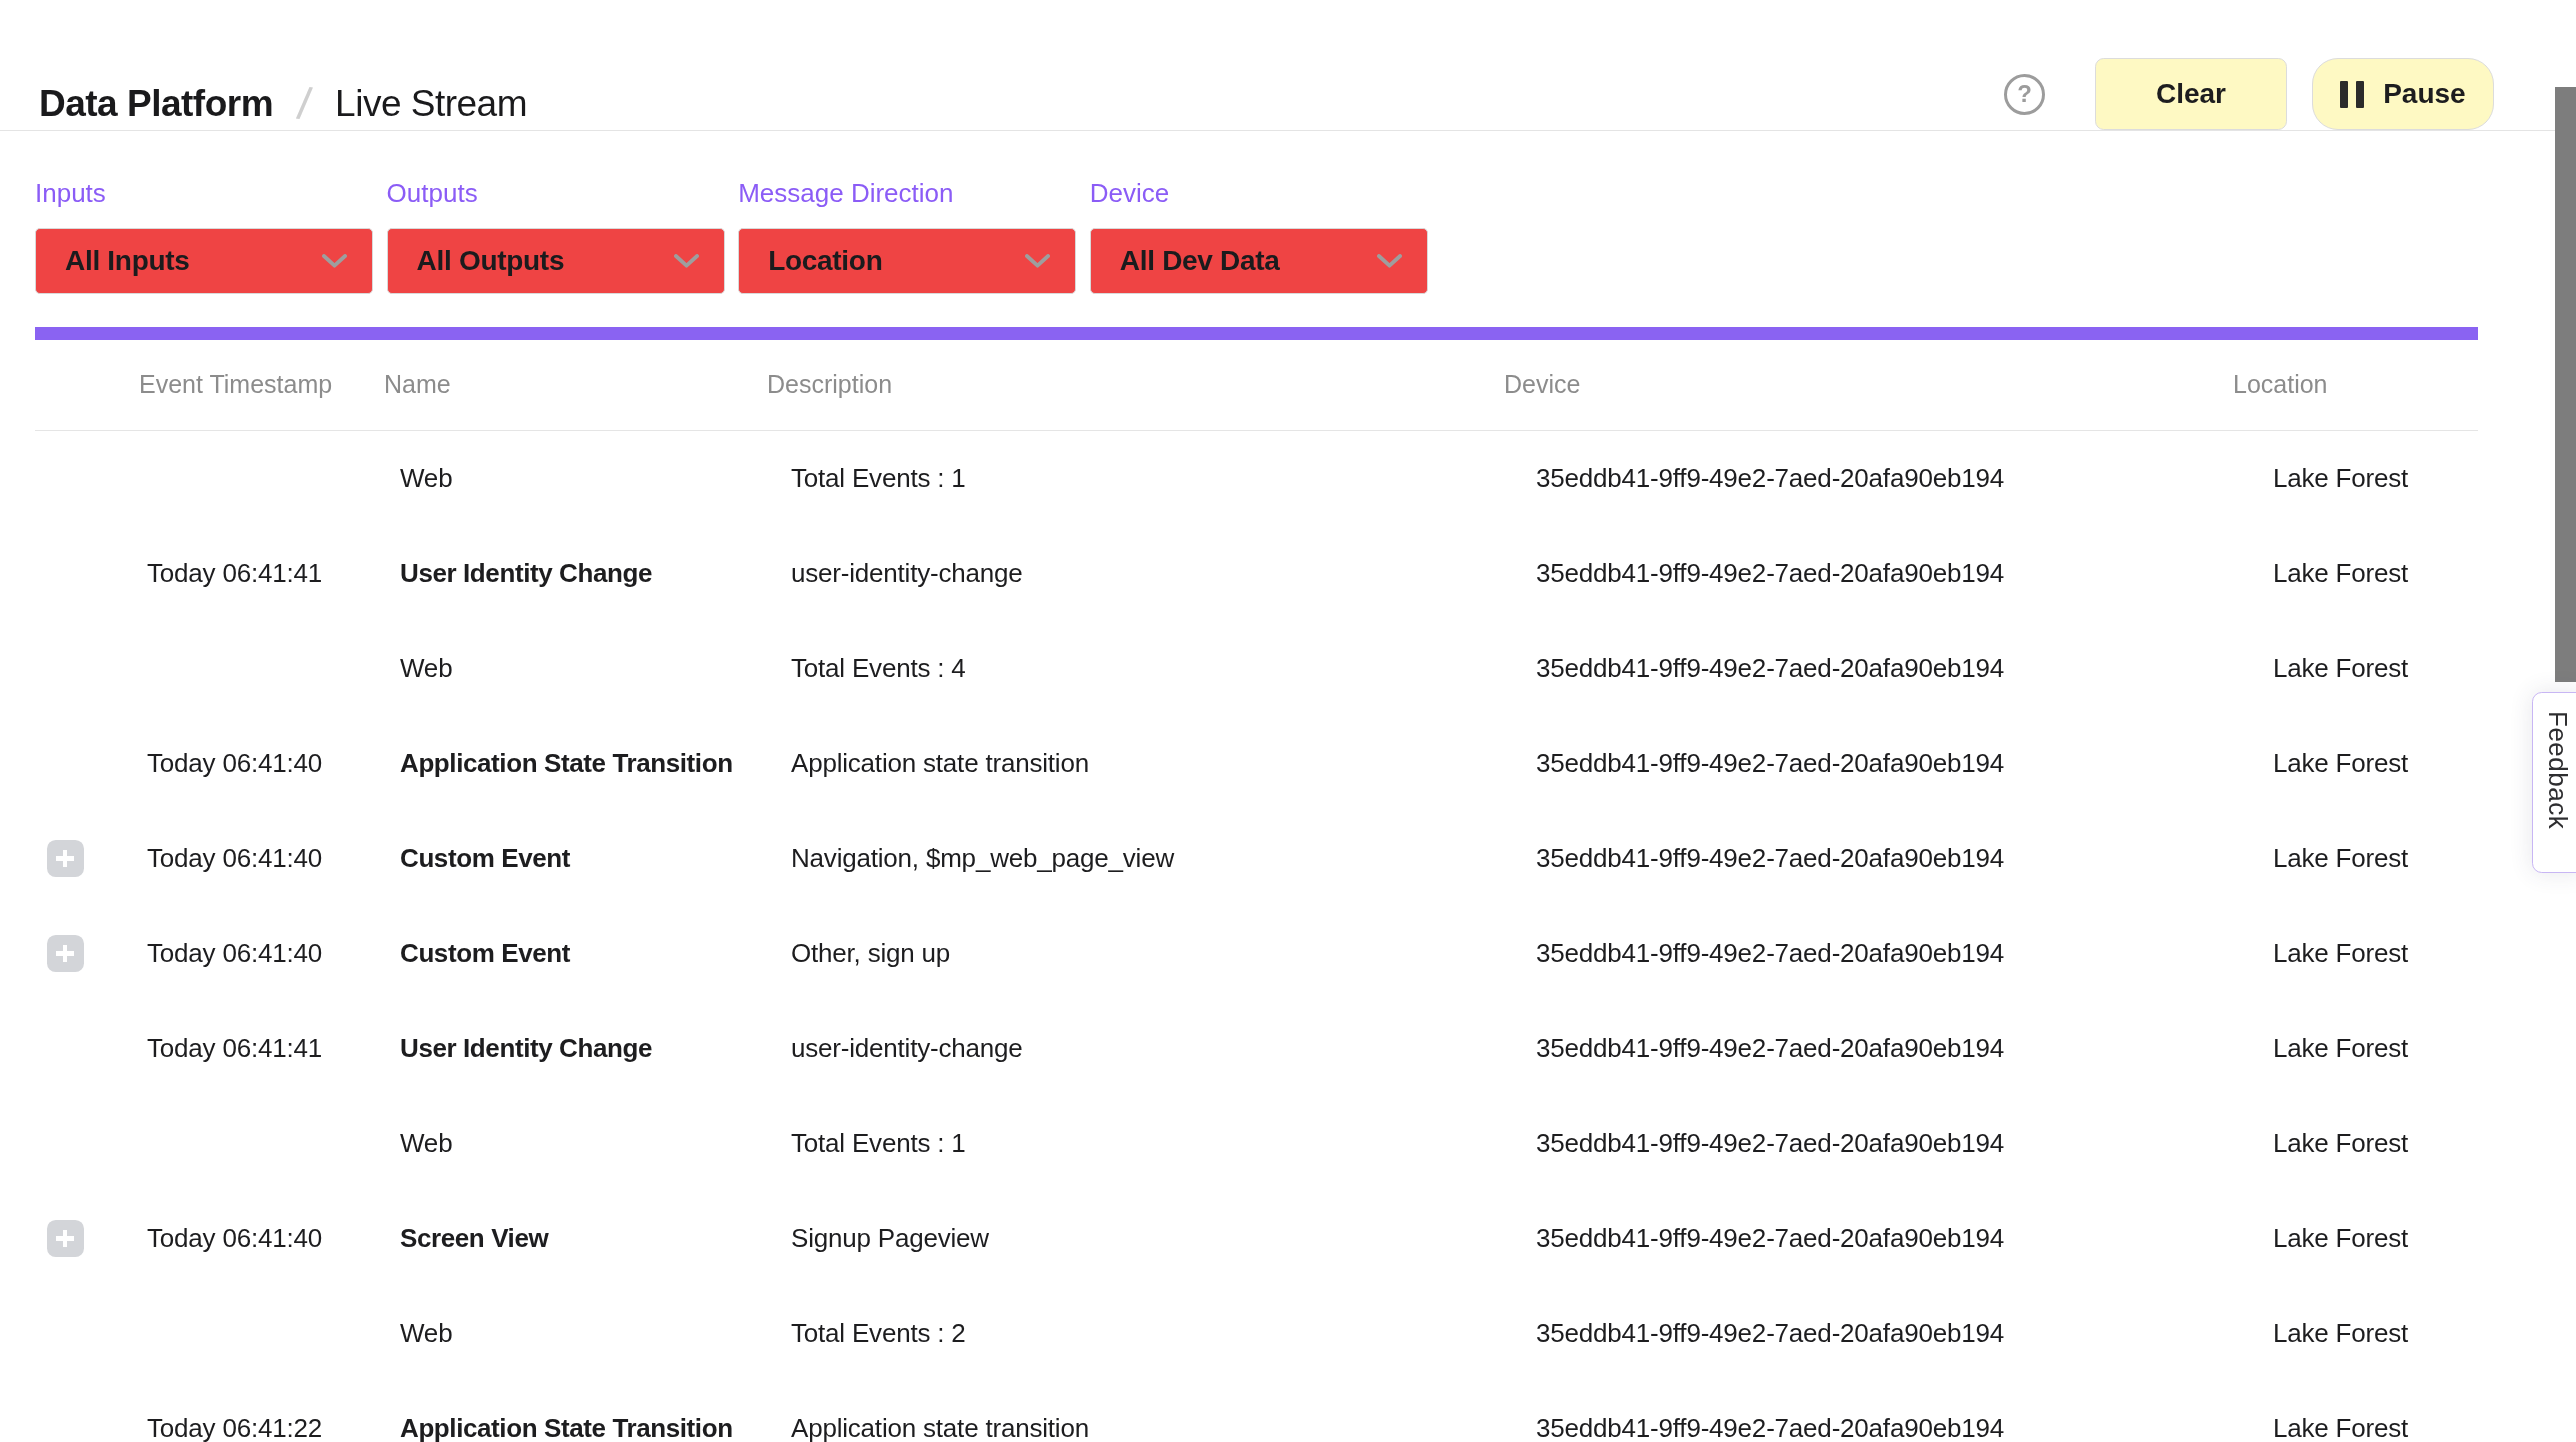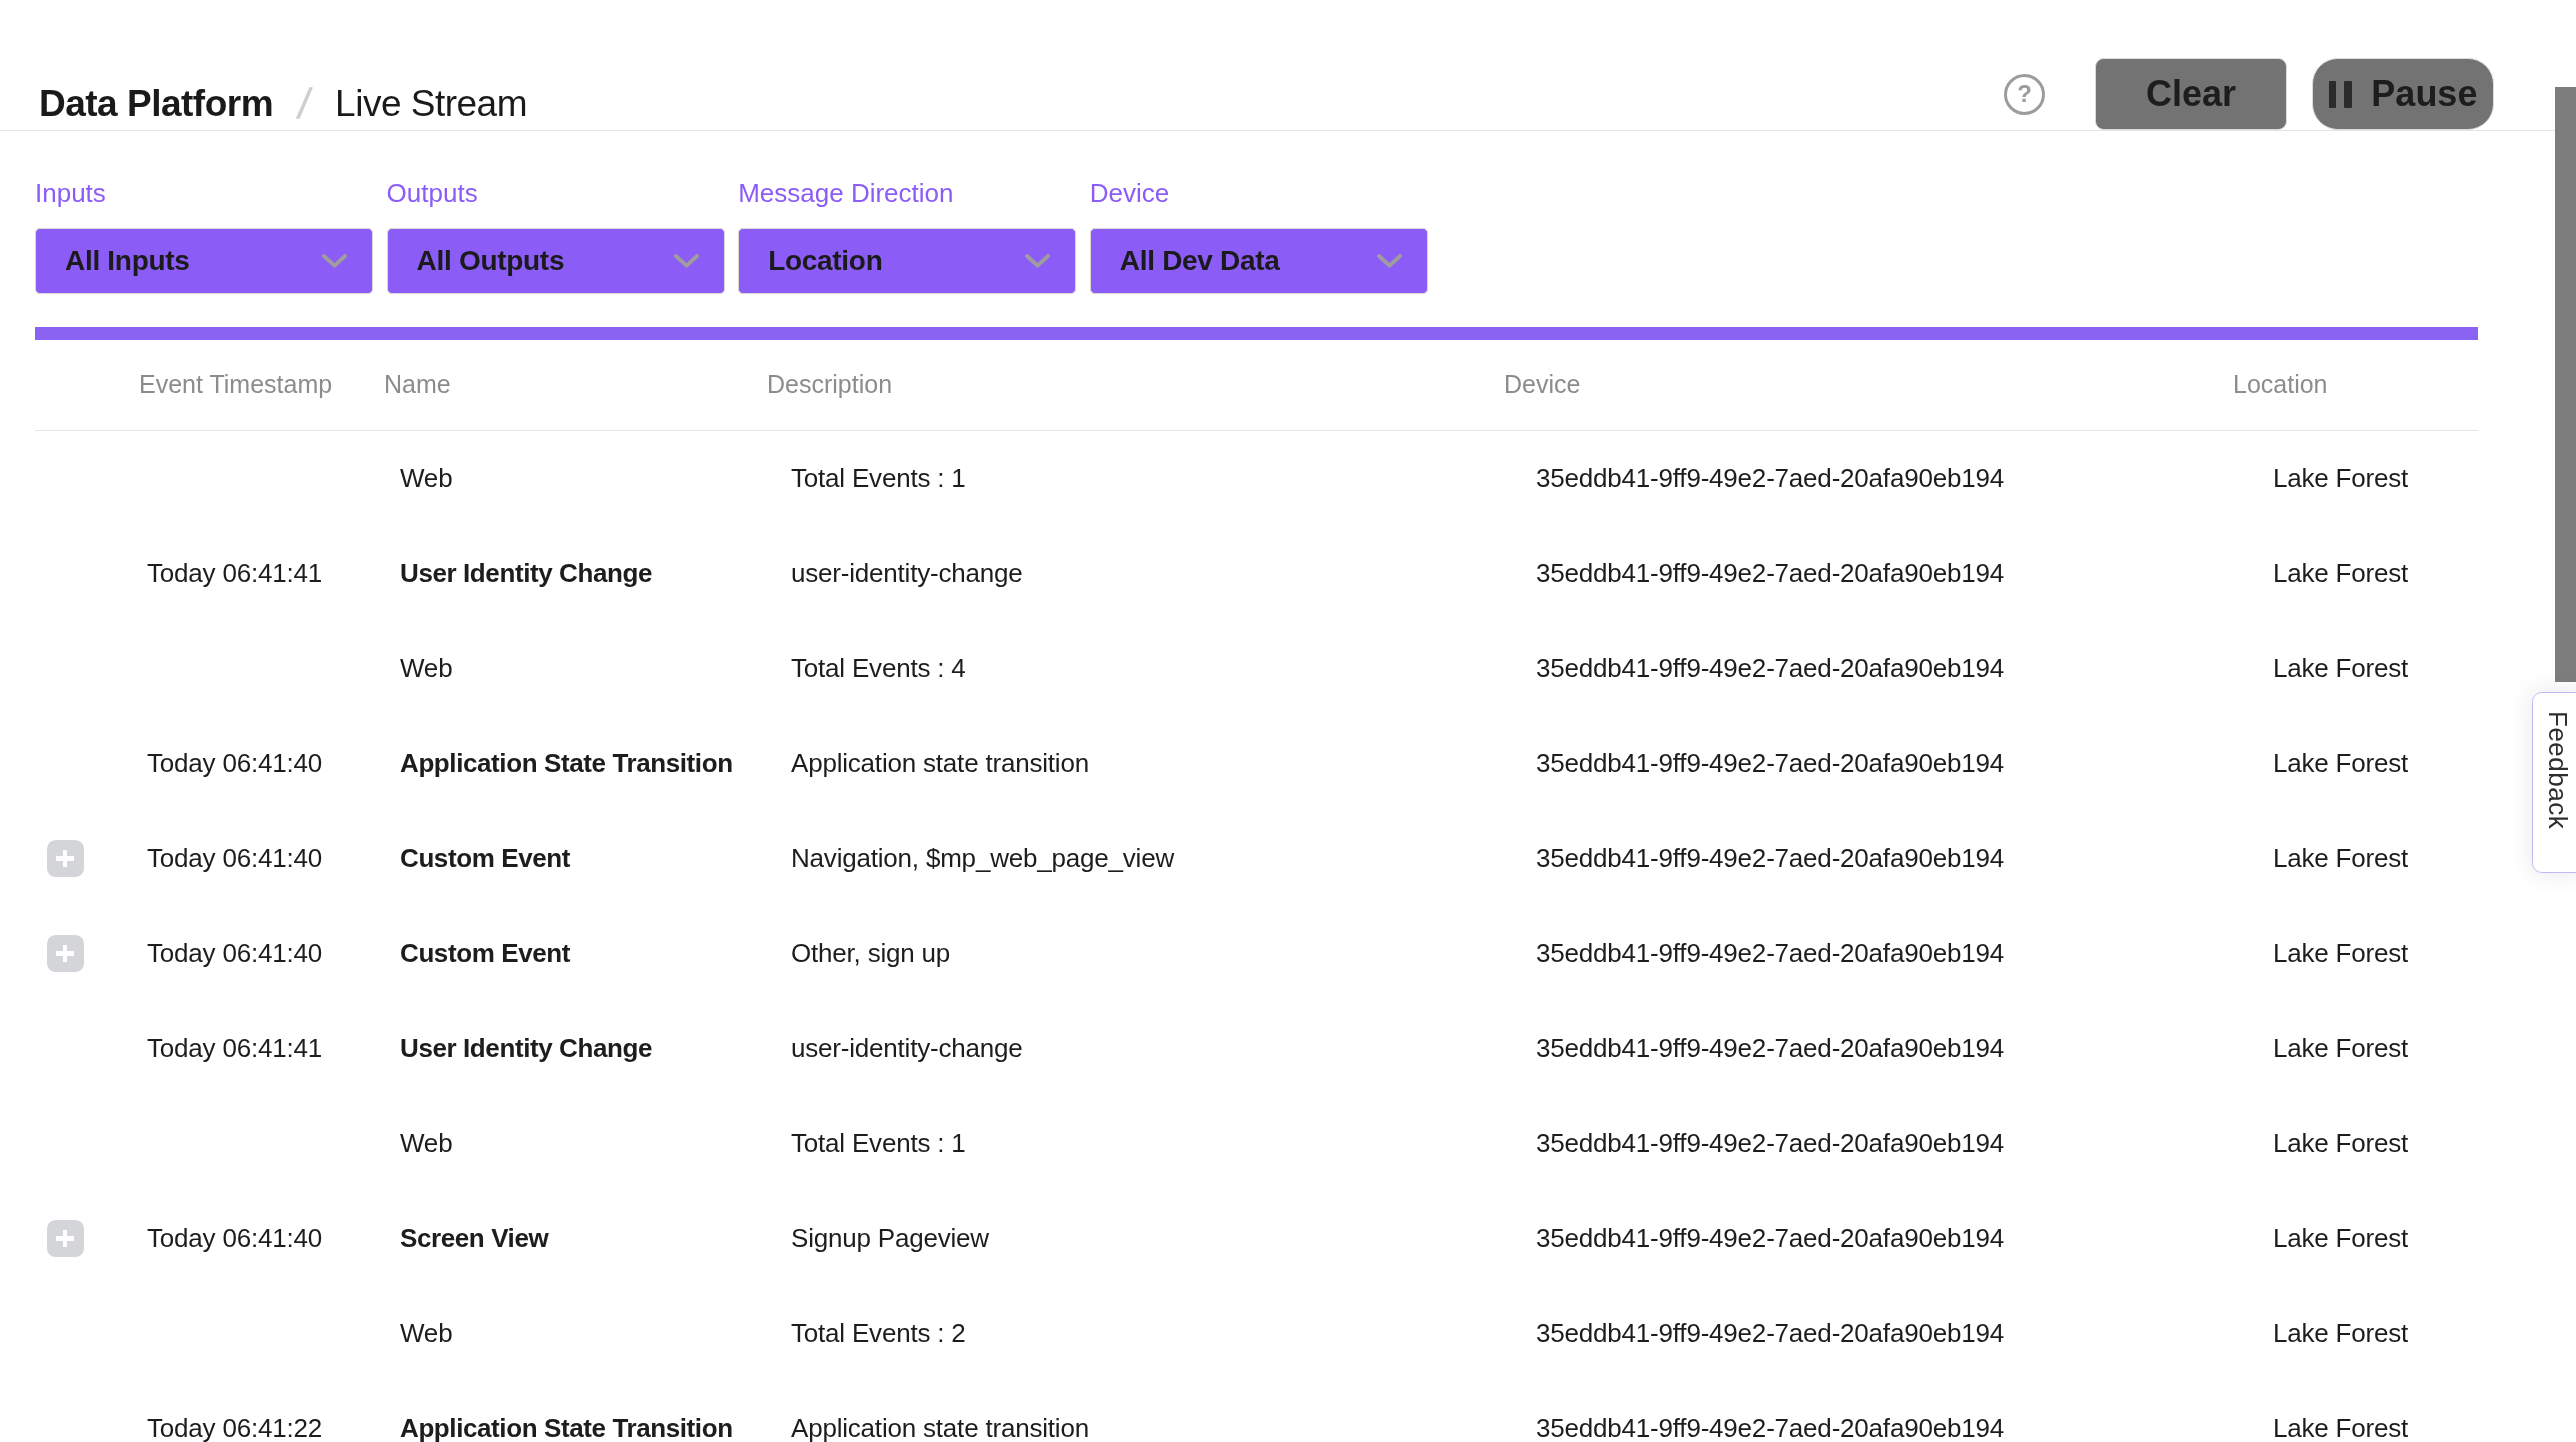--- a/index.html
+++ b/index.html
@@ -10,34 +10,34 @@
   .top-bar { height:131px; display:flex; align-items:flex-end; justify-content:space-between;
     padding:0 82px 0 39px; border-bottom:1.9px solid #e4e4e4; }
   .breadcrumb { display:flex; align-items:center; font-size:37px; font-weight:600;
     letter-spacing:-0.5px; color:#1a1a1c; }
   .crumb-sep { color:#cfcfcf; font-weight:300; font-size:45px; margin:0 25px; transform:rotate(8deg); }
   .crumb-current { font-weight:500; }
   .top-actions { display:flex; align-items:center; }
   .help-icon { width:41px; height:41px; border:3.9px solid #9c9c9c; border-radius:50%;
     color:#9c9c9c; font-size:24px; font-weight:700; display:flex; align-items:center;
     justify-content:center; margin-right:50px; cursor:pointer; }
-  .btn { height:72px; background:#737373; border:1.9px solid #dcdcdc; border-radius:8.7px;
-    font-size:36px; font-weight:700; color:#1d1d1f; display:flex; align-items:center;
+  .btn { height:72px; background:#fef9c3; border:1.9px solid #dcdcdc; border-radius:8.7px;
+    font-size:28px; font-weight:700; color:#1d1d1f; display:flex; align-items:center;
     justify-content:center; cursor:pointer; font-family:inherit; }
   .btn-clear { width:192px; margin-right:25px; }
   .btn-pause { width:182px;border-radius:26px; }
   .pause-icon { display:inline-flex; margin-right:19.4px; }
   .pause-icon i { display:block; width:7.8px; height:27px; background:#2b2b2b; border-radius:1px; }
   .pause-icon i + i { margin-left:7.8px; }
 
   
   .filters { display:flex; padding:47px 0 0 35px; }
   .filter-group { width:338px; margin-right:13.6px; }
   .filter-label { font-size:26px; color:#8b5cf6; margin-bottom:19.4px; }
-  .filter-select { height:66px; border:1.9px solid #d9d9d9; border-radius:4.9px; background:#8b5cf6;
+  .filter-select { height:66px; border:1.9px solid #d9d9d9; border-radius:4.9px; background:#ef4444;
     display:flex; align-items:center; justify-content:space-between; padding:0 25px 0 29px;
     cursor:pointer; }
   .filter-value { font-size:28px; font-weight:700; color:#1b1b1d; letter-spacing:-0.3px; }
   .chevron-down { width:25px; height:14.6px; flex:none; }
 
   
   .accent-bar { height:12.6px; width:2443px; margin:33px 0 0 35px; background:var(--accent,#8A63F2); }
 
   
   .grid-row { display:grid; grid-template-columns:104px 245px 383px 737px 729px 248px;

